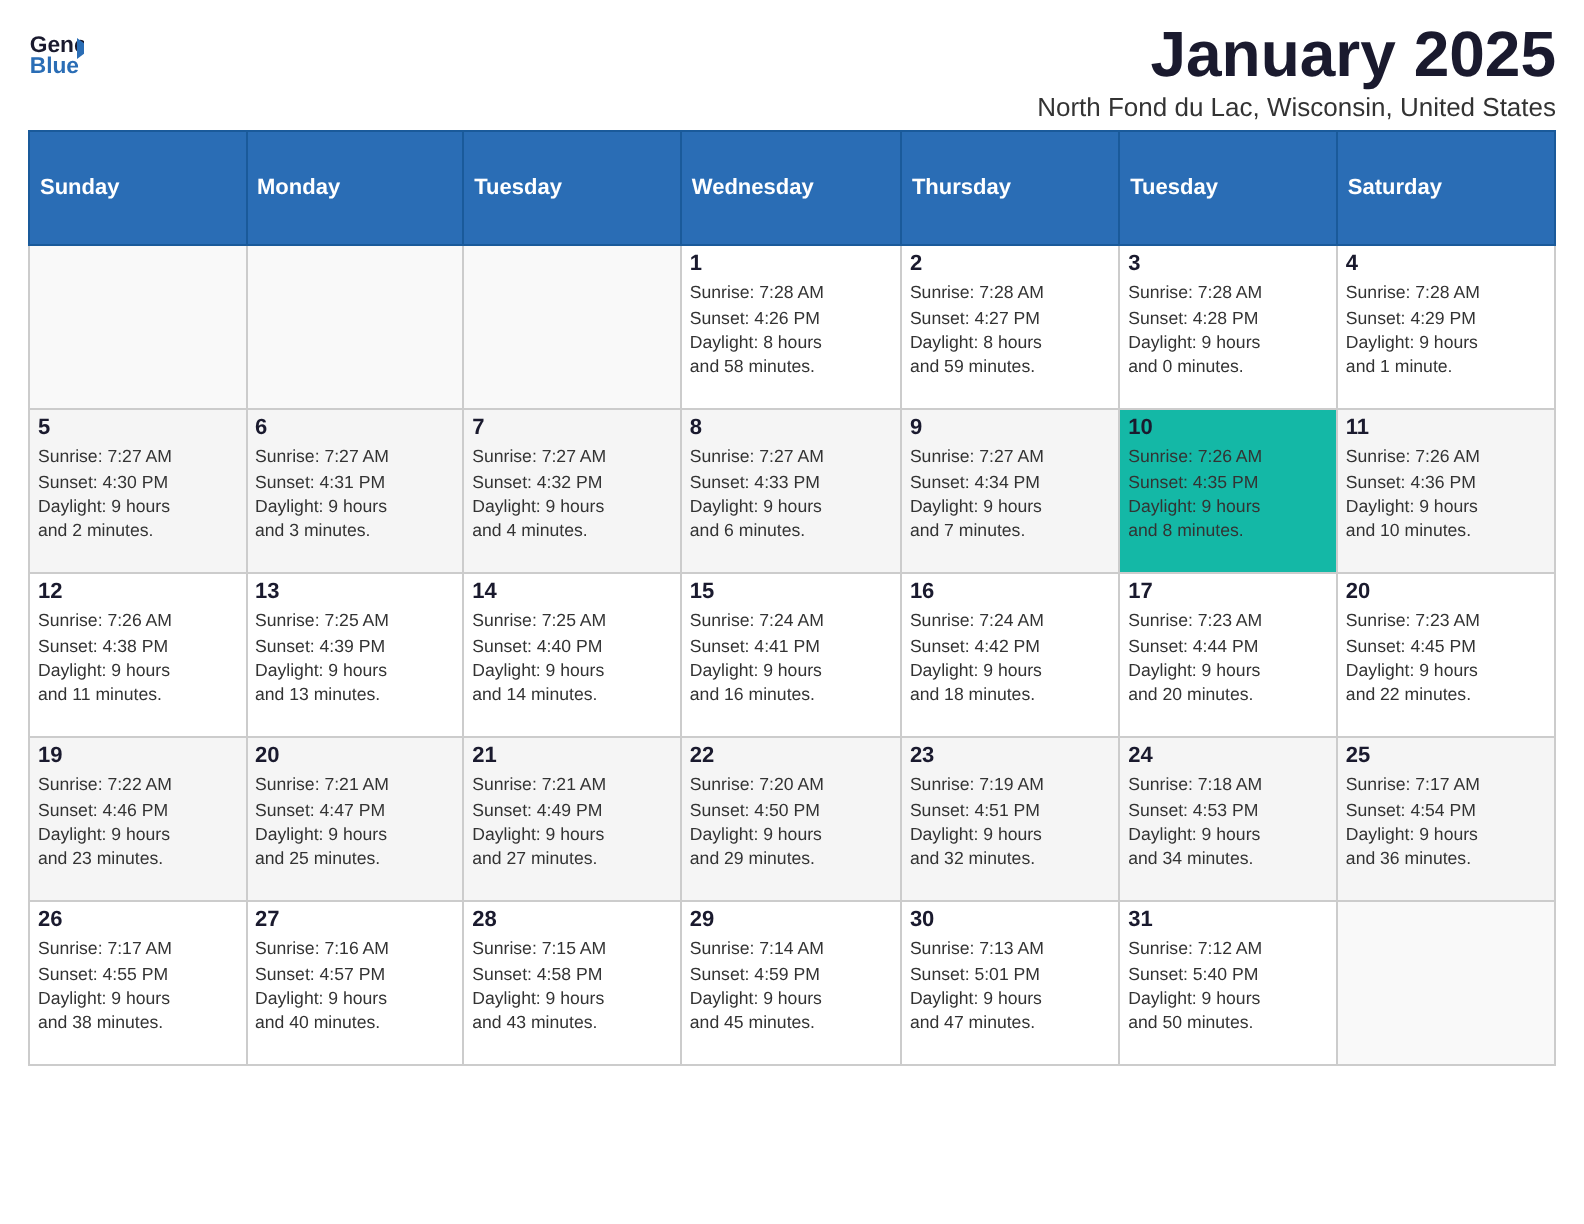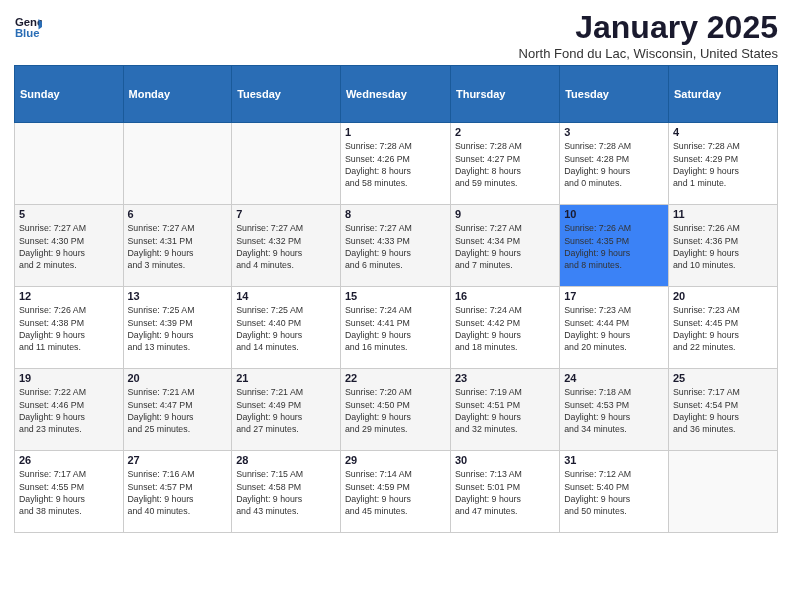--- a/index.html
+++ b/index.html
@@ -187,21 +187,21 @@
 Daylight: 9 hours
 and 6 minutes.</div>
           </td>
           <td style="background: rgb(245, 245, 245);">
             <span class="day-num">9</span>
             <div class="day-info" style="white-space: pre-line;">Sunrise: 7:27 AM
 Sunset: 4:34 PM
 Daylight: 9 hours
 and 7 minutes.</div>
           </td>
-          <td style="background: #3b82f6;">
+          <td style="background: #14b8a6;">
             <span class="day-num">10</span>
             <div class="day-info" style="white-space: pre-line;">Sunrise: 7:26 AM
 Sunset: 4:35 PM
 Daylight: 9 hours
 and 8 minutes.</div>
           </td>
           <td style="background: rgb(245, 245, 245);">
             <span class="day-num">11</span>
             <div class="day-info" style="white-space: pre-line;">Sunrise: 7:26 AM
 Sunset: 4:36 PM

